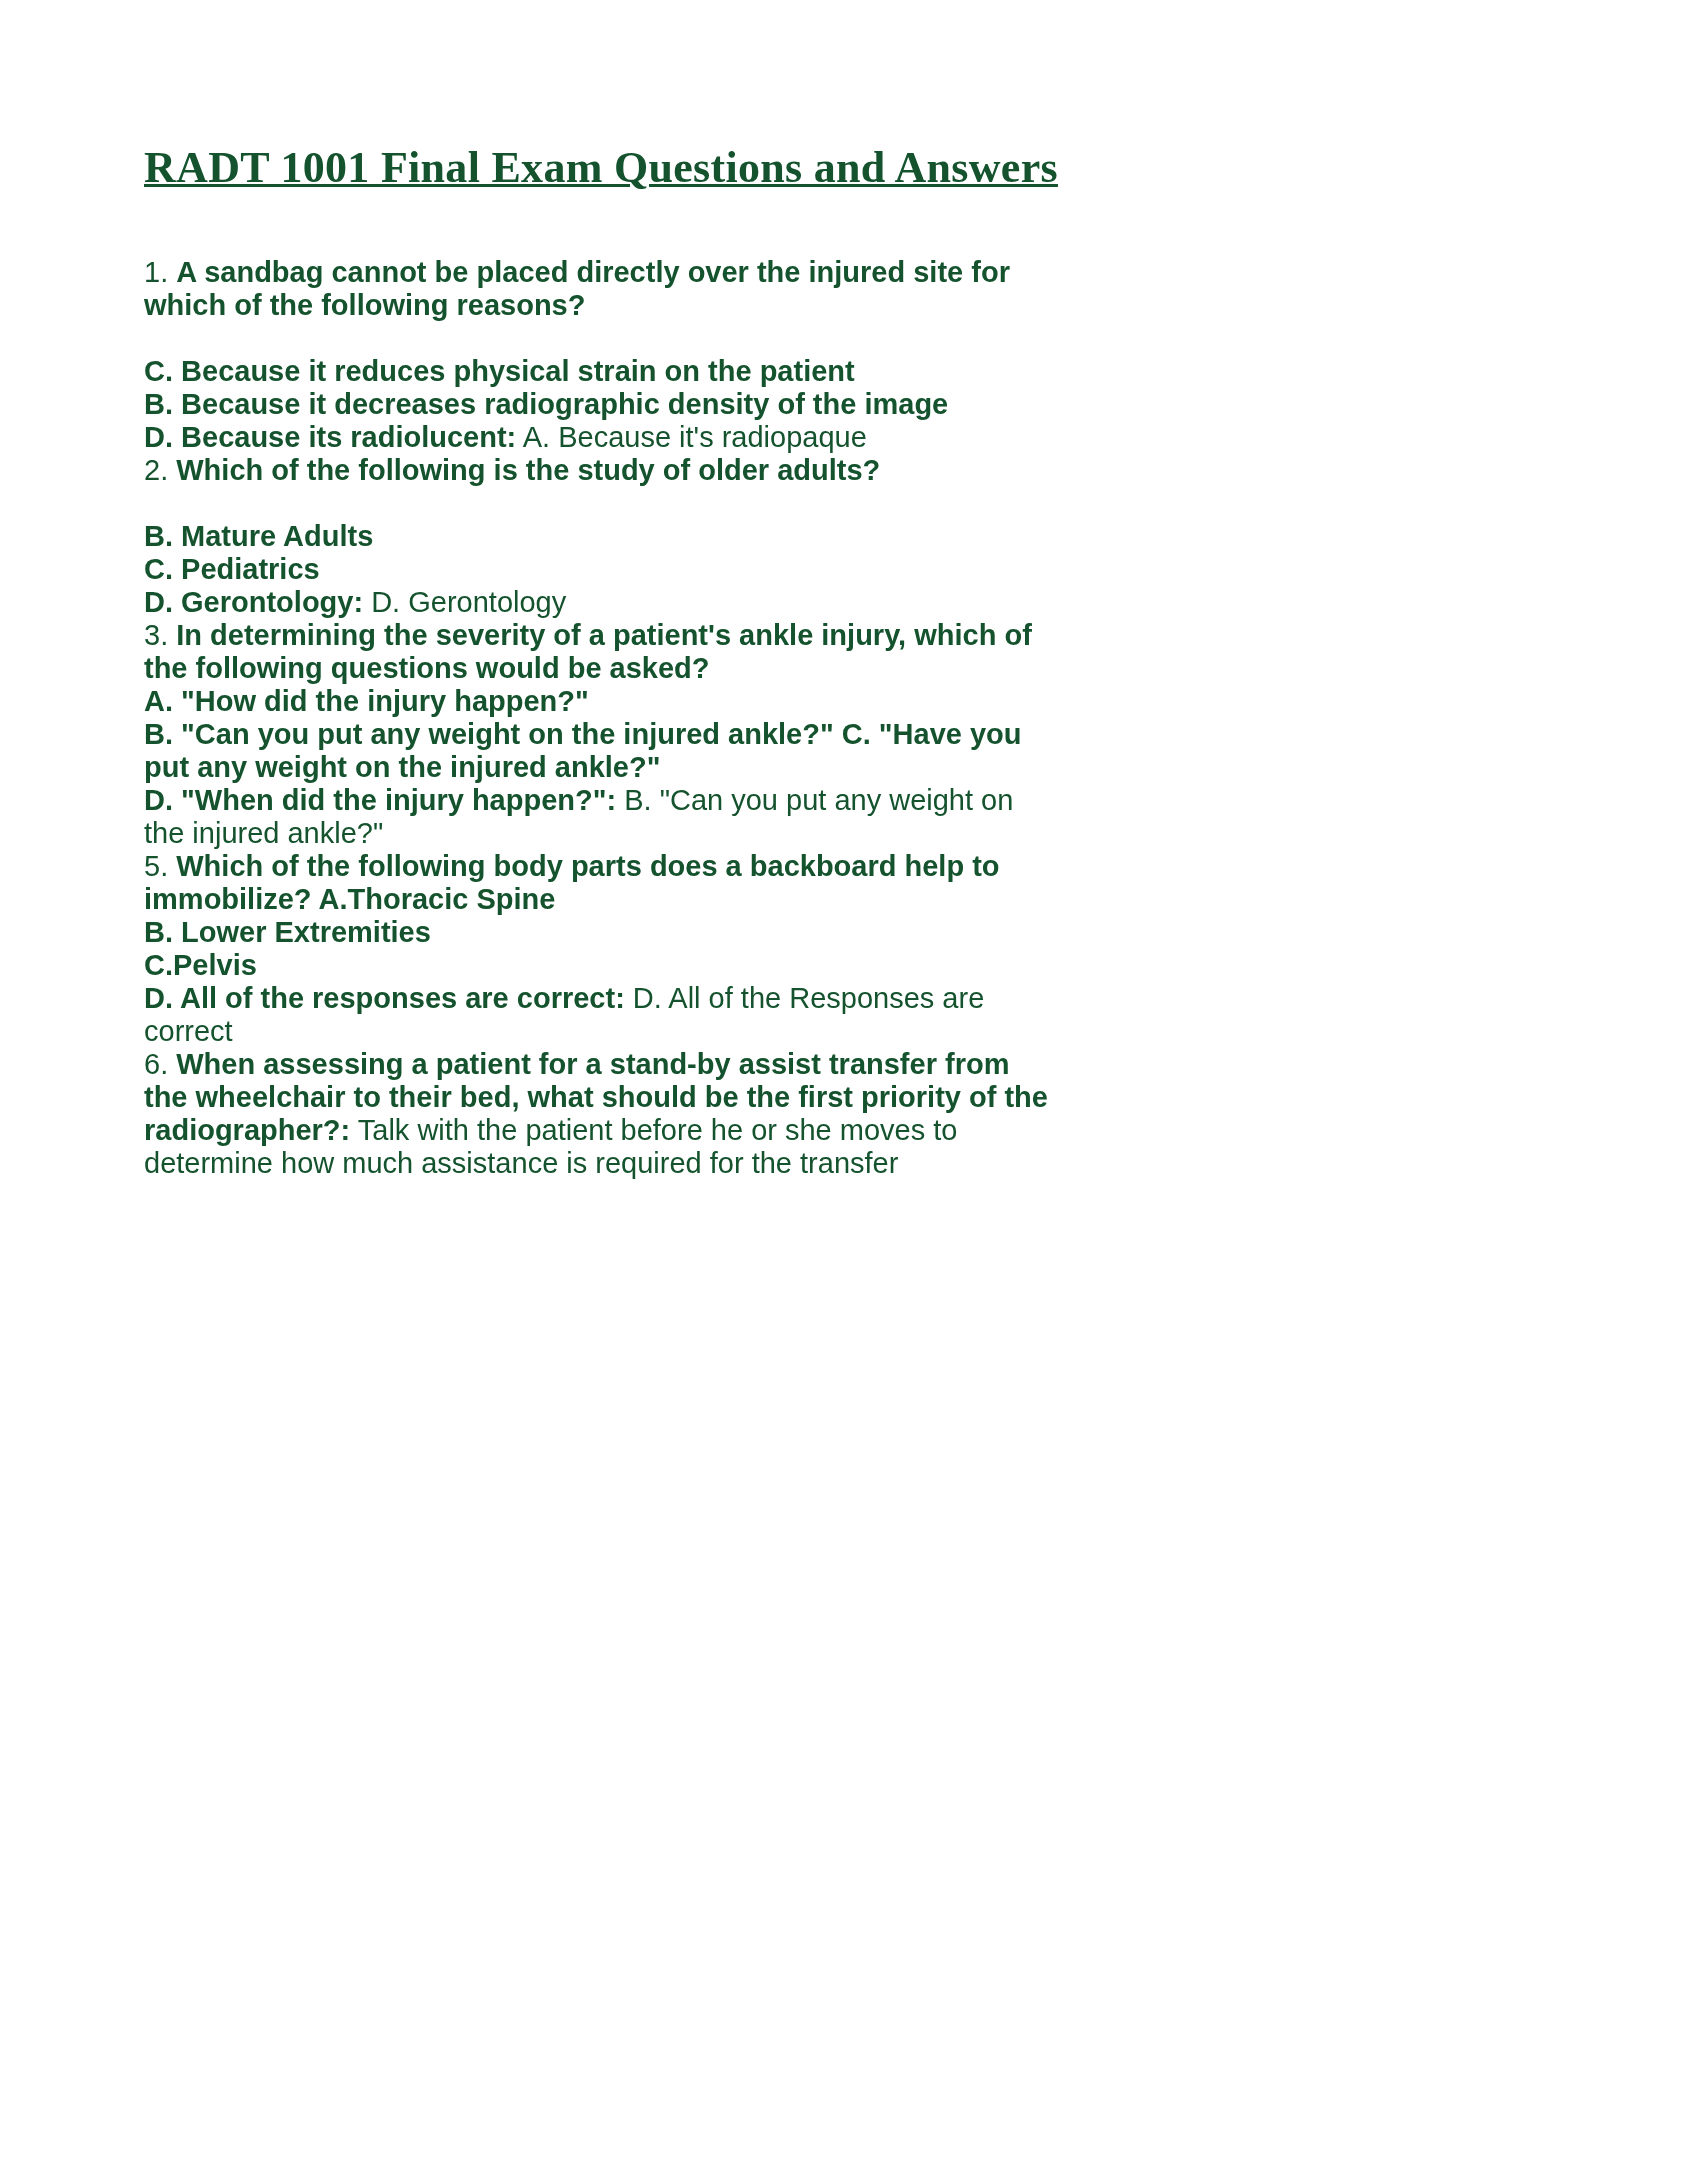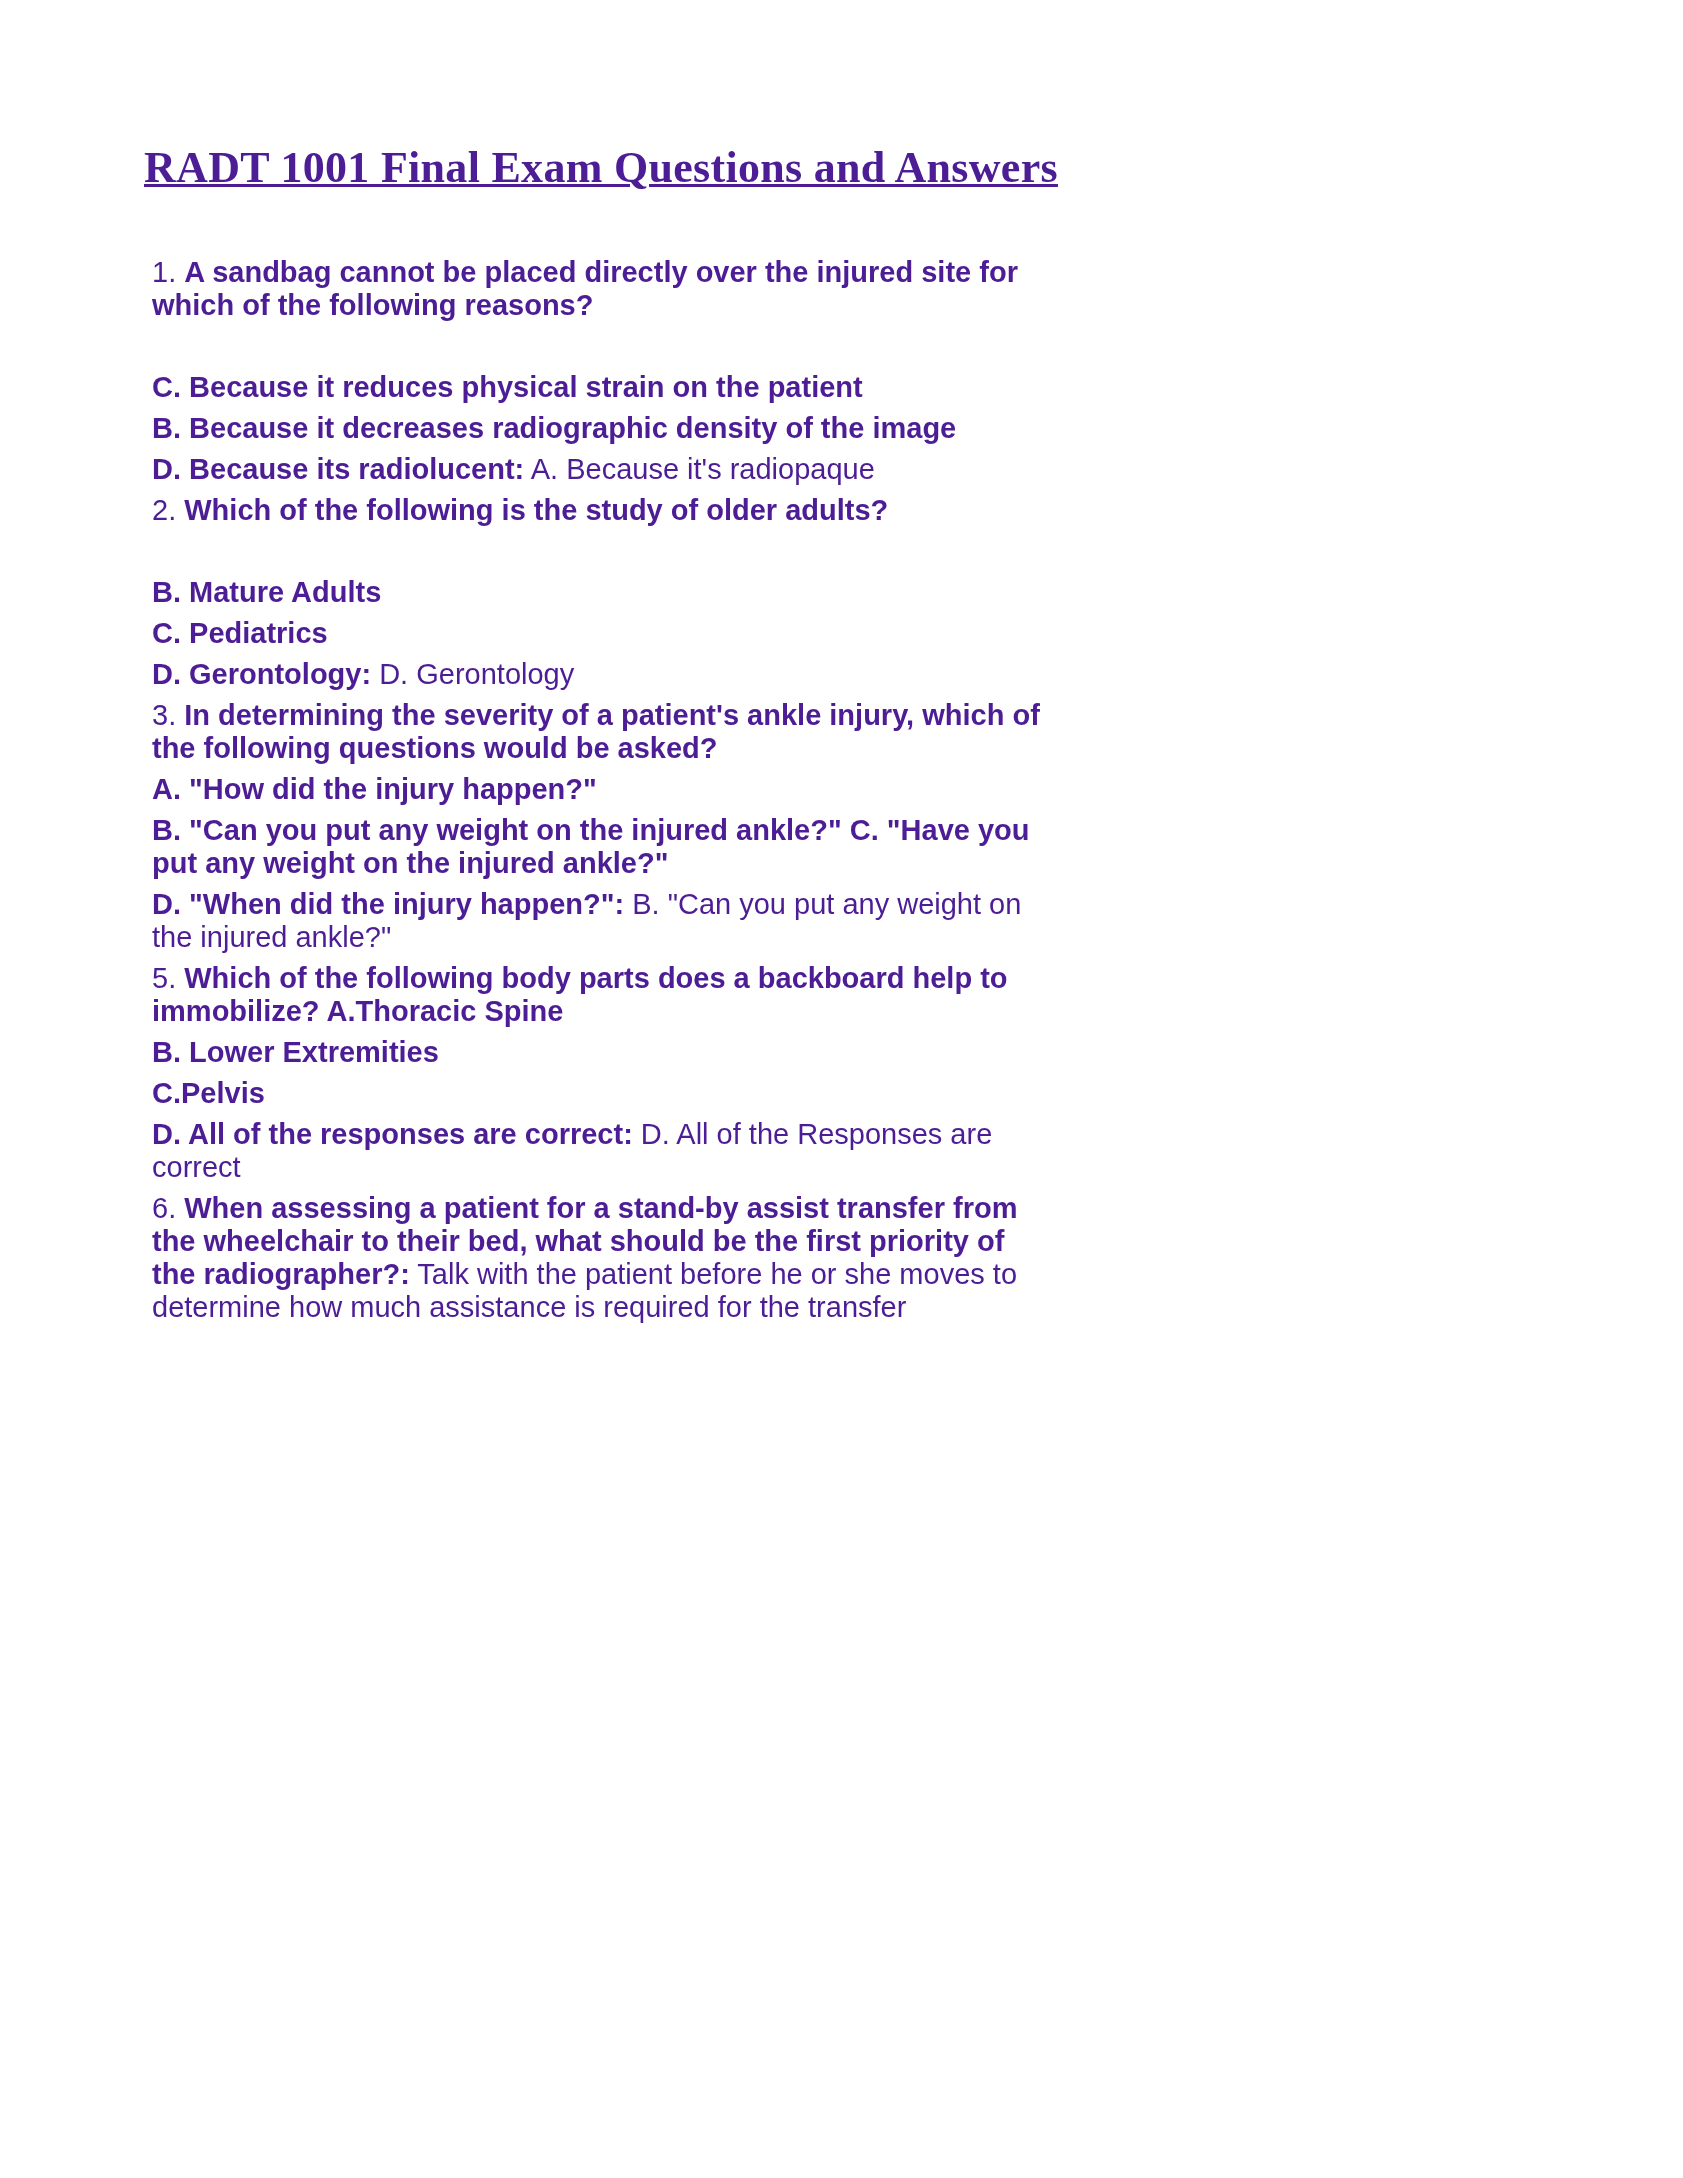--- a/index.html
+++ b/index.html
@@ -8,40 +8,40 @@
     background: #ffffff;
   }
   .page {
     position: relative;
     width: 1345px;
     height: 2178px;
     background: #ffffff;
     box-sizing: border-box;
     padding: 142px 0 0 144px;
     font-family: "Liberation Sans", "DejaVu Sans", sans-serif;
-    color: #4c1d95;
+    color: #14532d;
     overflow: hidden;
   }
   .title {
     font-family: "Liberation Serif", "DejaVu Serif", serif;
     font-size: 44px;
     font-weight: bold;
     text-decoration: underline;
     text-decoration-thickness: 3px;
     margin: 0 0 63px 0;
     letter-spacing: 0.3px;
   }
   .content {
     width: 906px;
     font-size: 29px;
     line-height: 33px;
     font-weight: 400;
   }
   .para {
-    margin: 8px;
+    margin: 0;
   }
   .run {
     font-weight: 400;
   }
   .run.bold {
     font-weight: 700;
   }
 </style>
 </head>
 <body>

